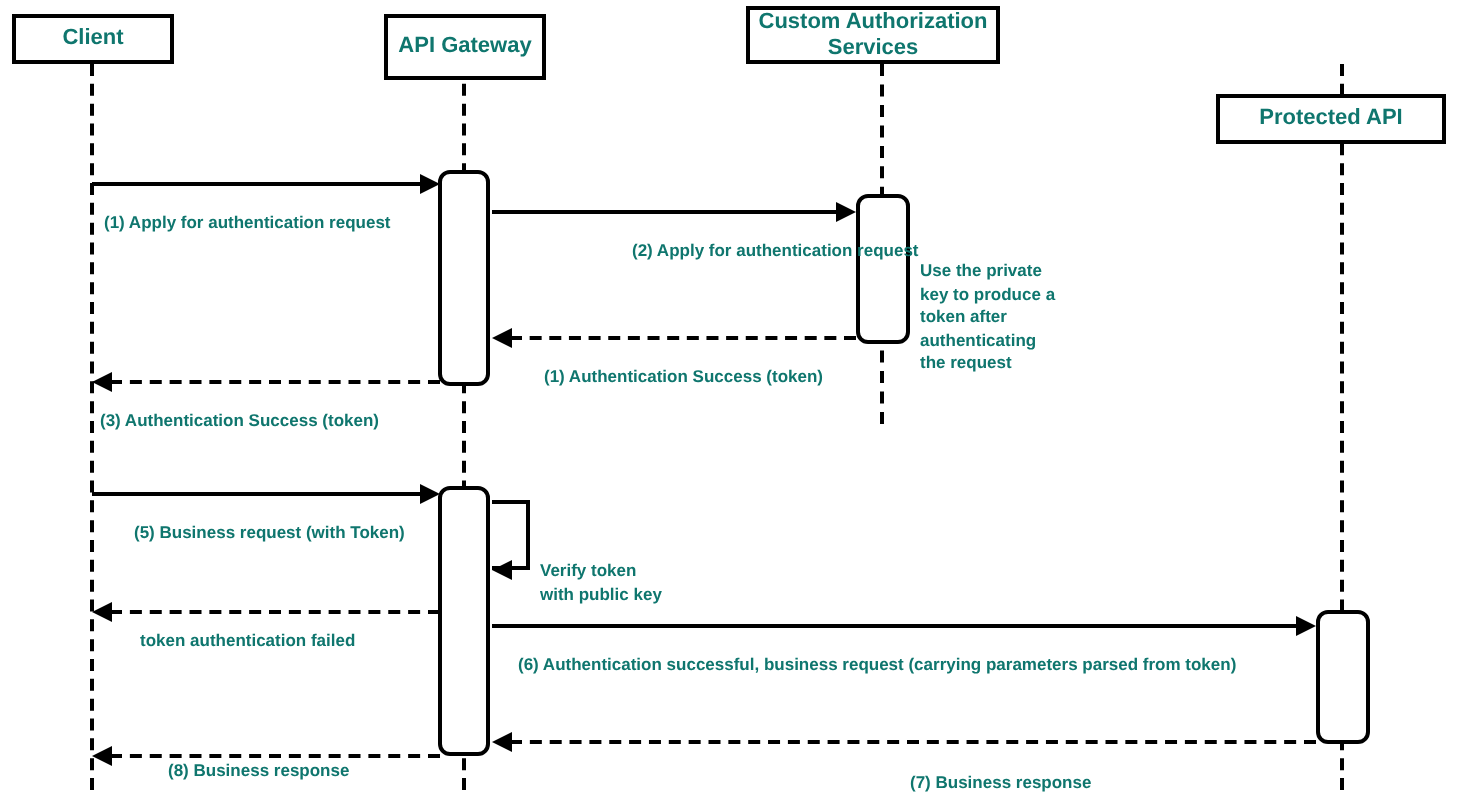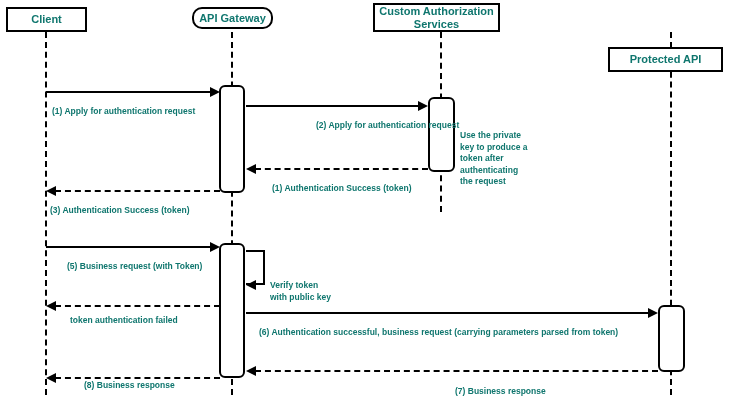--- a/index.html
+++ b/index.html
@@ -29,21 +29,21 @@
 <div id="diagram">
 
   <div class="lifeline" style="left:45px;top:32px;height:363px;"></div>
   <div class="lifeline" style="left:231px;top:32px;height:363px;"></div>
   <div class="lifeline" style="left:440px;top:32px;height:180px;"></div>
   <div class="lifeline" style="left:670px;top:32px;height:363px;"></div>
 
   <div class="actor-box" style="left:6px;top:7px;width:81px;height:25px;">
     <span>Client</span>
   </div>
-  <div class="actor-box" style="left:192px;top:7px;width:81px;height:22px;border-radius:10px;">
+  <div class="actor-box" style="left:192px;top:7px;width:81px;height:33px;">
     <span>API Gateway</span>
   </div>
   <div class="actor-box" style="left:373px;top:3px;width:127px;height:29px;">
     <span>Custom Authorization Services</span>
   </div>
   <div class="actor-box" style="left:608px;top:7px;width:115px;height:25px;margin-top:40px;">
     <span>Protected API</span>
   </div>
 
   <div class="self-loop" style="left:246px;top:250px;width:19px;height:35px;"></div>

